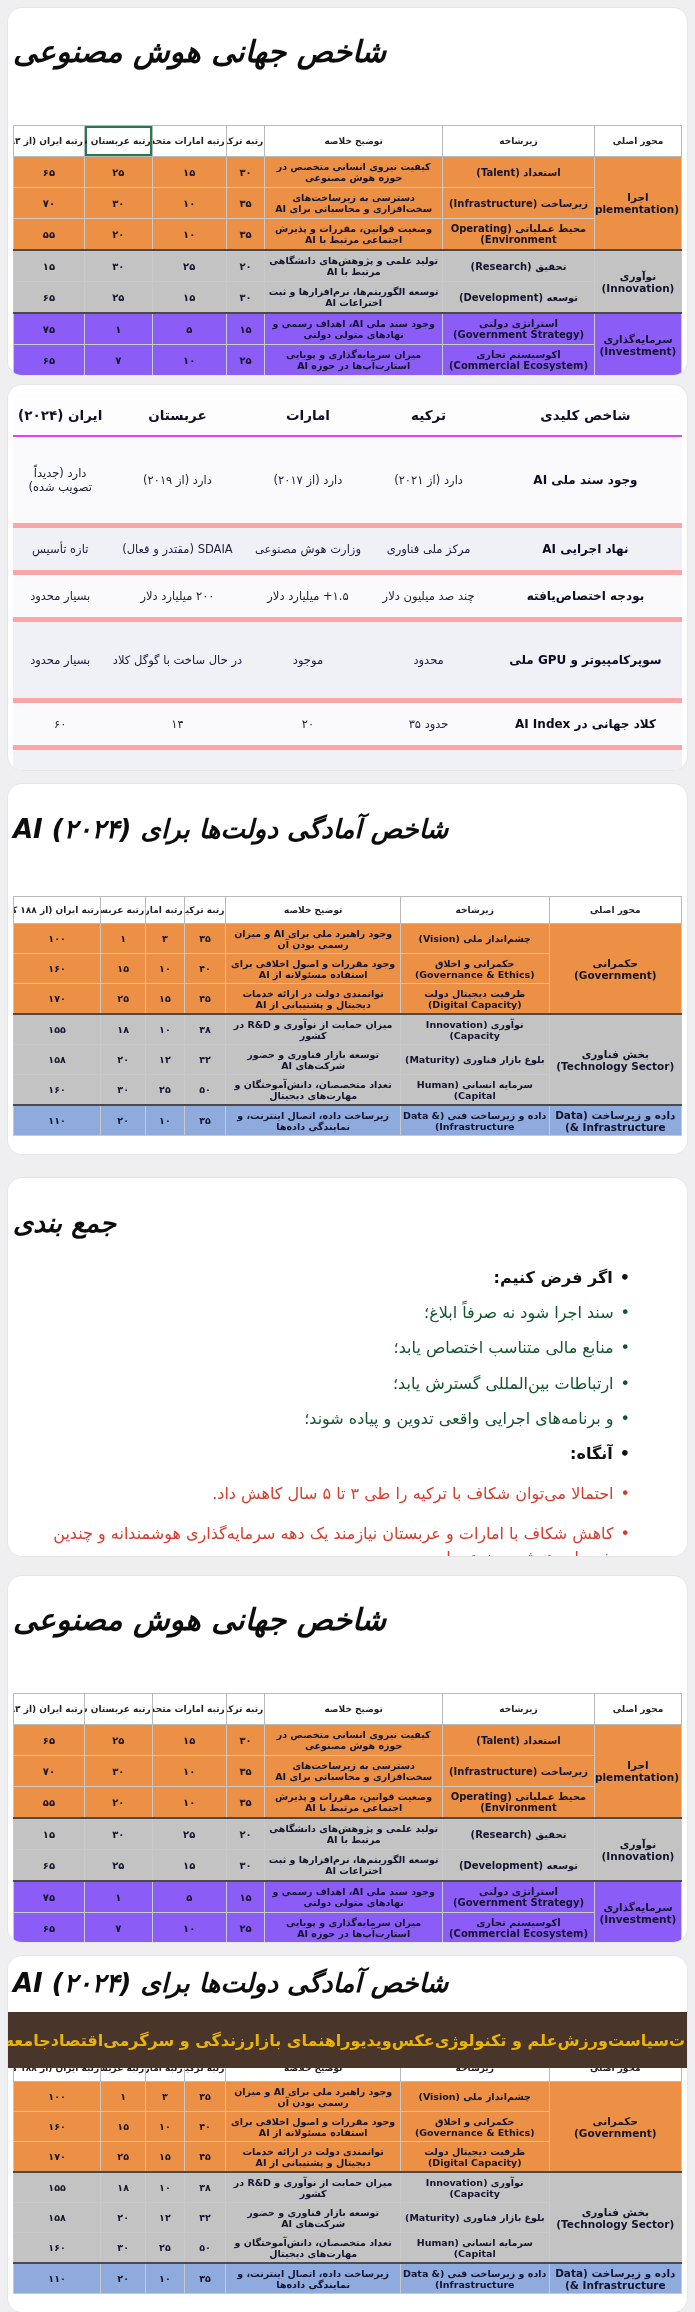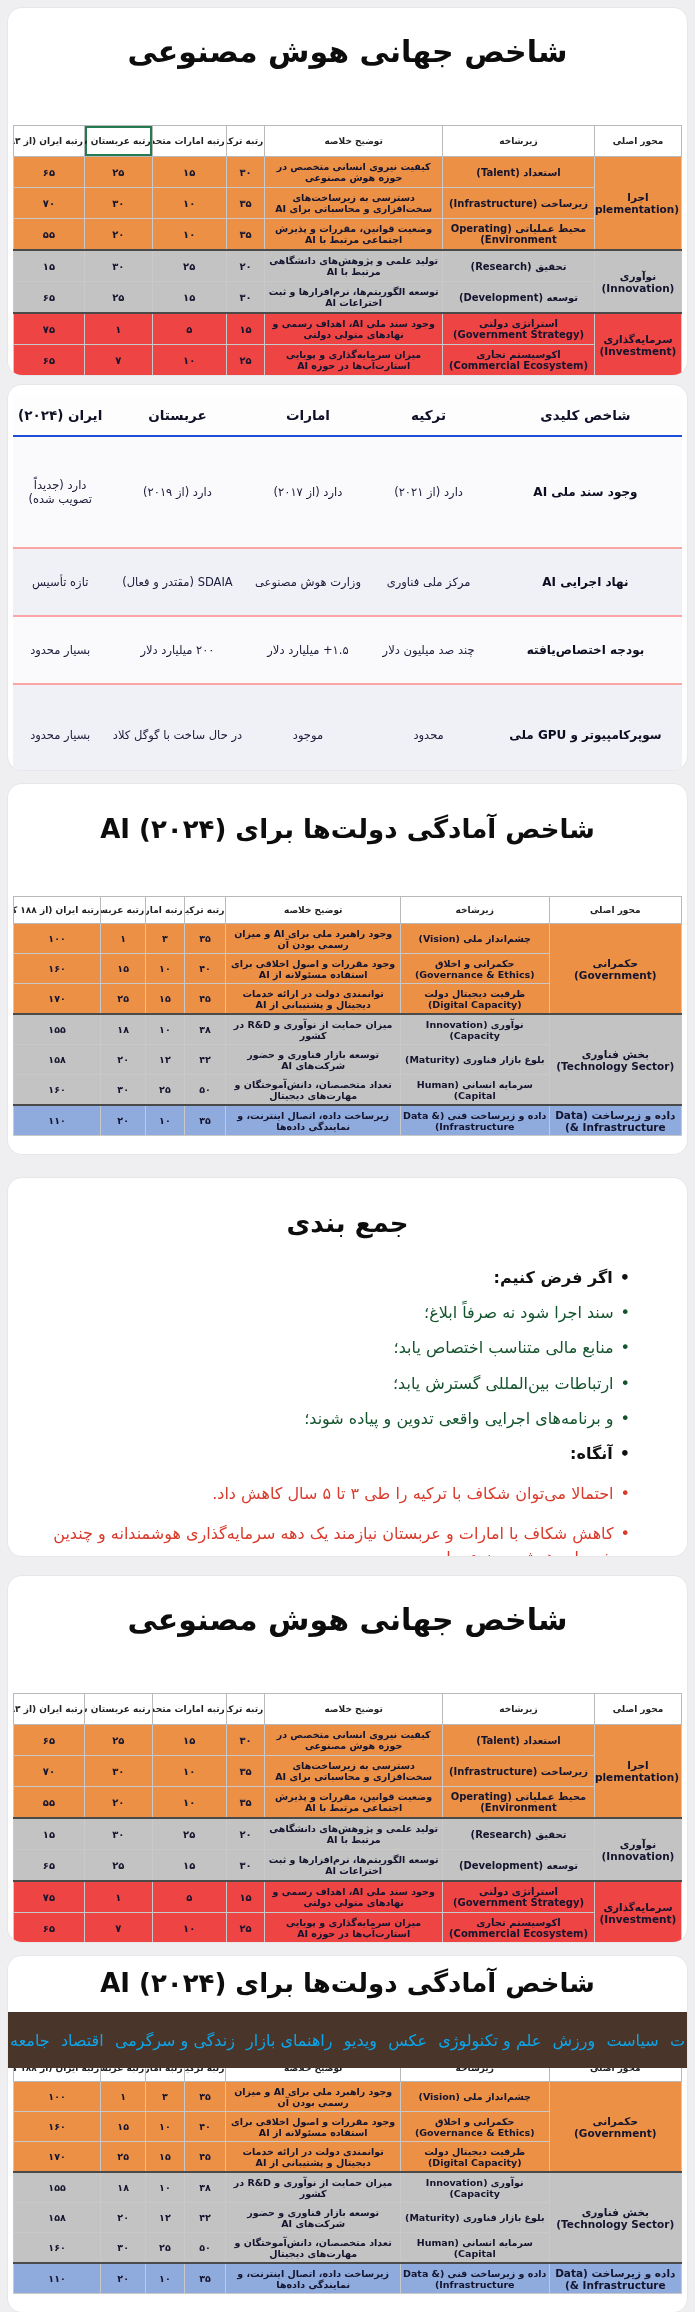--- a/index.html
+++ b/index.html
@@ -4,69 +4,69 @@
 <style>
   html,body{margin:0;padding:0;width:695px;background:#efeff1;font-family:"DejaVu Sans","Liberation Sans",sans-serif;}
   .page{padding-top:8px;}
   .card{background:#fff;border-radius:14px;margin:0 8px;box-shadow:0 0 0 1px #e7e7ea;overflow:hidden;box-sizing:border-box;padding:0 5px;}
   .c1{height:367px;margin-bottom:10px;}
   .c2{height:385px;margin-bottom:14px;}
   .c3{height:370px;margin-bottom:24px;}
   .c4{height:378px;margin-bottom:20px;}
   .c5{height:366px;margin-bottom:14px;}
   .c6{height:356px;}
-  h1{color:#0d0d0d;text-align:center;}
+  h1{color:#0d0d0d;text-align:left;font-style:italic;}
   .big-title{font-size:30px;font-weight:bold;margin:26px 0 0;}
   .mid-title{font-size:26px;font-weight:bold;margin:30px 0 0;}
   .c6 .mid-title{margin-top:12px;}
   
   table{border-collapse:collapse;width:100%;table-layout:fixed;}
   .rank-table{margin-top:56px;}
   .c3 .rank-table{margin-top:52px;}
   .c6 .rank-table{margin-top:-14px;position:relative;z-index:1;}
   .rank-table th{font-size:9px;font-weight:bold;color:#222;background:#fff;border:1px solid #b9b9b9;height:30px;padding:0 1px;white-space:nowrap;overflow:hidden;}
   .rank-table td{font-size:10px;font-weight:bold;color:#14142e;border:1px solid #c9c9c9;height:28px;text-align:center;padding:1px 2px;overflow:hidden;}
   .t3 th{height:26px;}
   .t3 td{height:27px;font-size:9.5px;}
   .rank-table td.desc{font-size:9.5px;}
   .rank-table td.group-cell{font-size:10.5px;}
   .rank-table tr.orange td{background:#ec9045;}
   .rank-table tr.gray td{background:#c3c3c3;}
-  .rank-table tr.pink td{background:#ef4444;}
+  .rank-table tr.pink td{background:#8b5cf6;}
   .rank-table tr.blue td{background:#8faadc;}
   .rank-table tr.gstart td{border-top:2px solid #4a4a4a;}
   .t1{border-bottom:3px solid #3a3a3a;}
   
   .t1 th:nth-child(1){width:13%;} .t1 th:nth-child(2){width:23%;} .t1 th:nth-child(3){width:27%;}
   .t1 th:nth-child(4){width:5.5%;} .t1 th:nth-child(5){width:11%;} .t1 th:nth-child(6){width:10%;} .t1 th:nth-child(7){width:10.5%;}
   .sa-outline th:nth-child(6){box-shadow:inset 0 0 0 2px #257a52;}
   .t3 th:nth-child(1){width:20%;} .t3 th:nth-child(2){width:22.5%;} .t3 th:nth-child(3){width:26.5%;}
   .t3 th:nth-child(4){width:6%;} .t3 th:nth-child(5){width:5.5%;} .t3 th:nth-child(6){width:6.5%;} .t3 th:nth-child(7){width:13%;}
   
   .compare-table{margin-top:10px;}
-  .compare-table th{font-size:13.5px;font-weight:bold;color:#101028;height:38px;border-bottom:2px solid #1d4ed8;background:#fdfdfe;}
-  .compare-table td{font-size:11.5px;color:#1b1b3a;text-align:center;height:38px;border-bottom:2px solid #fca5a5;padding:14px 4px;overflow:hidden;margin-top:9px;}
+  .compare-table th{font-size:13.5px;font-weight:bold;color:#101028;height:38px;border-bottom:2px solid #d946ef;background:#fdfdfe;}
+  .compare-table td{font-size:11.5px;color:#1b1b3a;text-align:center;height:38px;border-bottom:5px solid #fca5a5;padding:2px 4px;overflow:hidden;margin-top:9px;}
   .compare-table td.rowlabel{font-weight:bold;font-size:12px;color:#0c0c20;}
   .compare-table tbody tr:nth-child(odd){background:#fafafc;}
   .compare-table tbody tr:nth-child(even){background:#f0f0f7;}
   .compare-table tbody tr:nth-child(1) td{height:82px;}
   .compare-table tbody tr:nth-child(4) td{height:72px;}
   .compare-table tbody tr:nth-child(6) td{height:56px;}
   .compare-table th:nth-child(1){width:29%;} .compare-table th:nth-child(2){width:18%;}
   .compare-table th:nth-child(3){width:18%;} .compare-table th:nth-child(4){width:21%;} .compare-table th:nth-child(5){width:14%;}
   
   .summary-list{list-style:none;margin:28px 0 0;padding:0 52px 0 18px;text-align:right;}
   .summary-list li{font-size:16px;margin:12px 0;line-height:1.45;}
   .summary-list li::before{content:"\2022"; margin-left:7px;}
   .summary-list li.bold{color:#111;font-weight:bold;}
   .summary-list li.orange{color:#14532d;}
   .summary-list li.red{color:#d93a2b;margin-top:17px;}
   
   .navbar{background:#4a352a;height:56px;margin:14px -13px 0;display:flex;align-items:center;justify-content:space-between;padding:0 10px;position:relative;z-index:2;overflow:hidden;}
-  .nav-item{color:#0ea5e9;font-size:16px;font-weight:normal;text-decoration:none;white-space:nowrap;}
+  .nav-item{color:#eab308;font-size:16px;font-weight:bold;text-decoration:none;white-space:nowrap;}
 </style>
 </head>
 <body>
 
 <div class="page">
 
   <section class="card c1">
     <h1 class="big-title">شاخص جهانی هوش مصنوعی</h1>
     <table class="rank-table t1 sa-outline">
         <thead>

